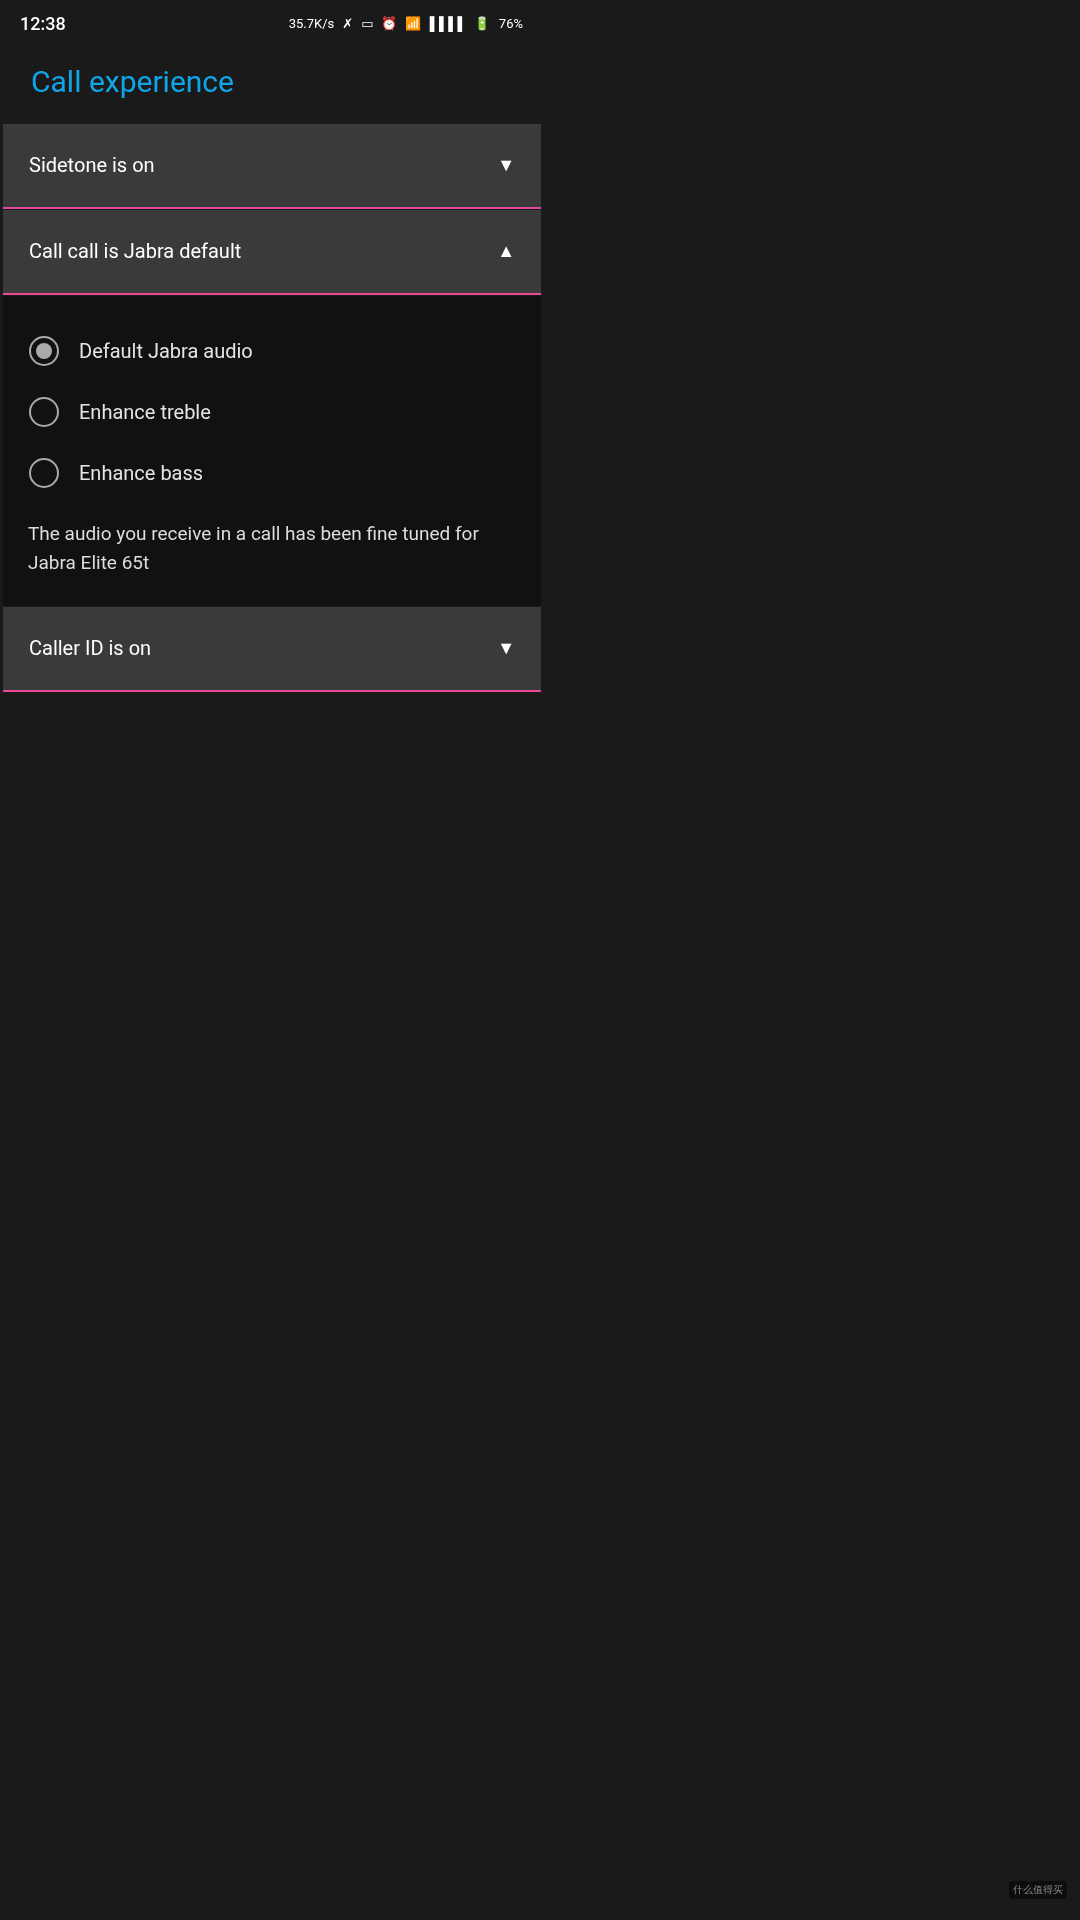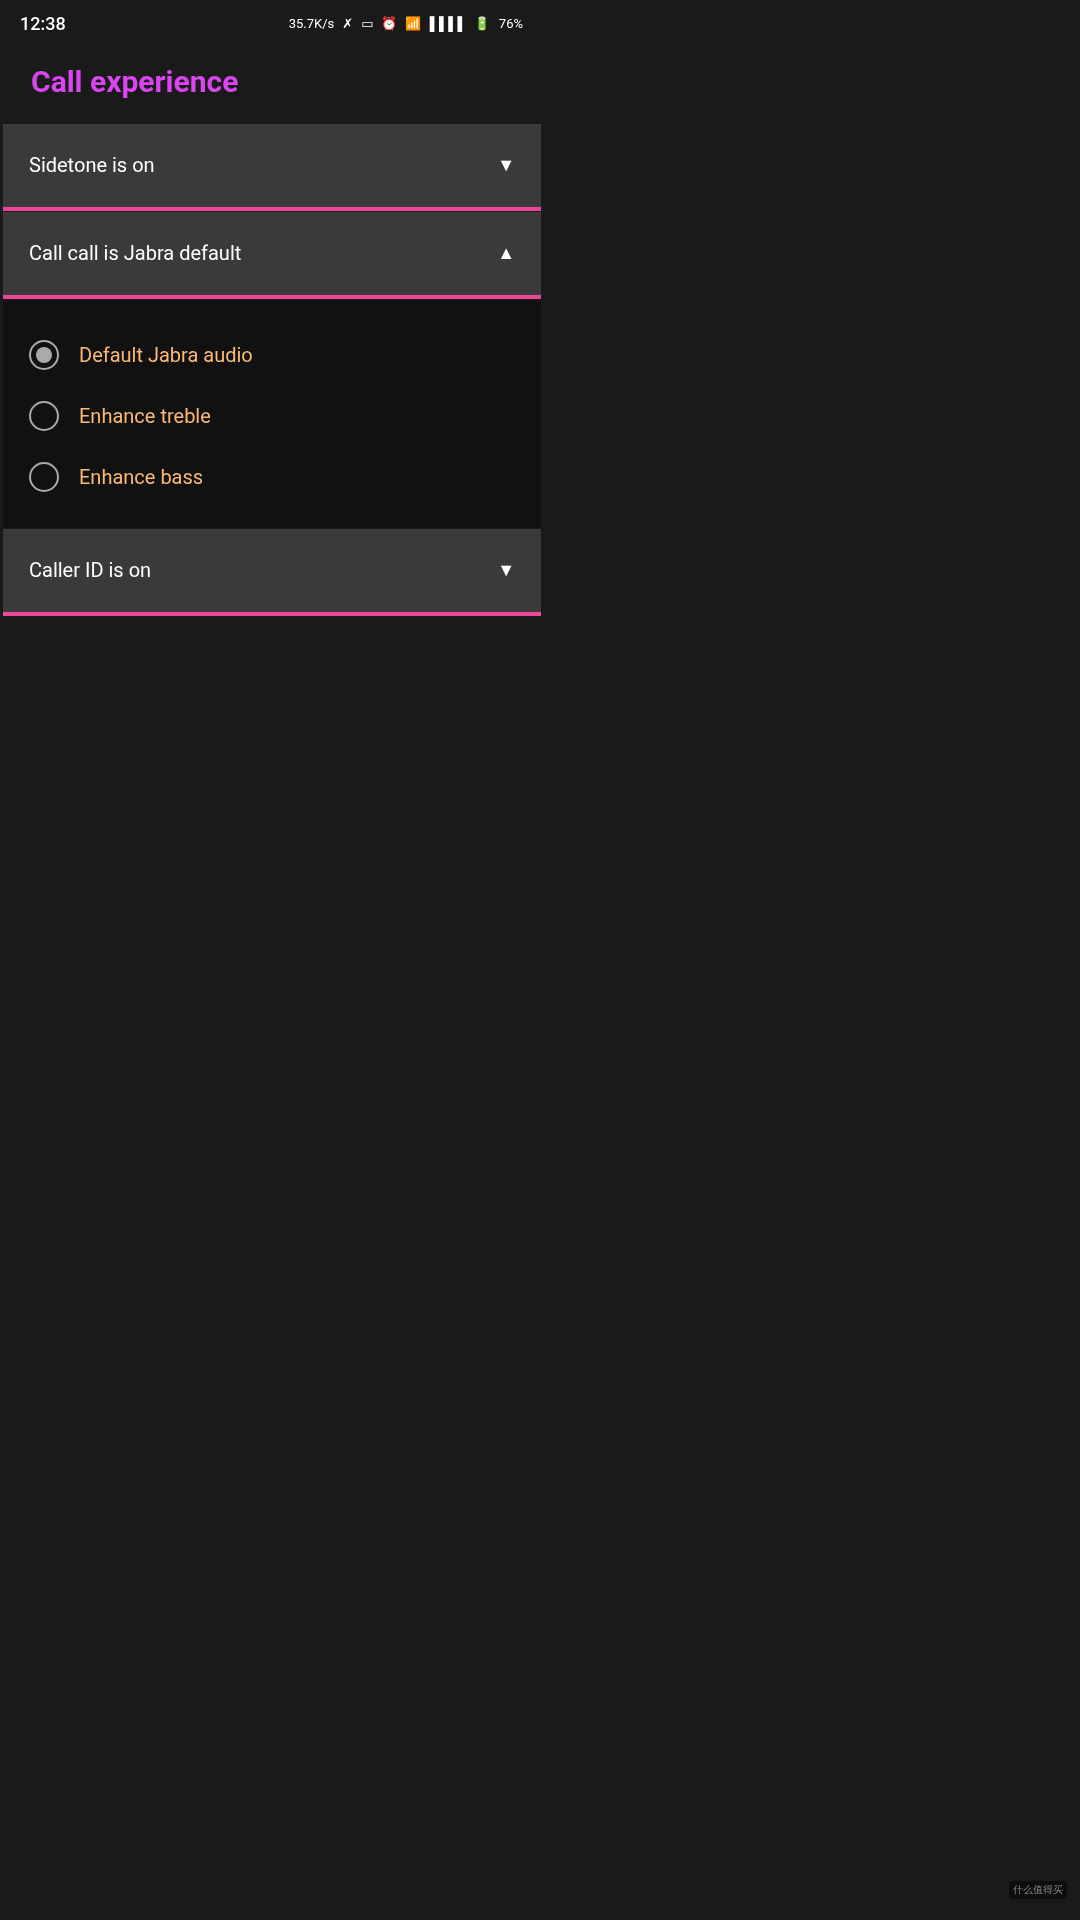--- a/index.html
+++ b/index.html
@@ -36,29 +36,29 @@
     .status-icons {
       display: flex;
       align-items: flex-start;
       gap: 6px;
       font-size: 13px;
       color: #ffffff;
     }
 
     .page-title {
       font-size: 30px;
-      font-weight: bold;
-      color: #d946ef;
+      font-weight: normal;
+      color: #0ea5e9;
       padding: 20px 20px 24px 28px;
       background-color: #1a1a1a;
     }
 
     .accordion-item {
       background-color: #3a3a3a;
-      border-bottom: 4px solid #ec4899;
+      border-bottom: 2px solid #ec4899;
     }
 
     .accordion-header {
       display: flex;
       justify-content: space-between;
       align-items: center;
       padding: 28px 24px;
       cursor: pointer;
     }
 
@@ -103,21 +103,21 @@
     .radio-circle.selected::after {
       content: '';
       width: 16px;
       height: 16px;
       border-radius: 50%;
       background-color: #aaaaaa;
     }
 
     .radio-label {
       font-size: 20px;
-      color: #fdba74;
+      color: #e5e5e5;
       text-align: center;
     }
 
     .description-text {
       font-size: 19px;
       color: #dddddd;
       line-height: 1.5;
       padding: 16px 4px 8px 4px;
     }
 
@@ -175,20 +175,21 @@
   <div class="radio-option">
     <div class="radio-circle"></div>
     <span class="radio-label">Enhance treble</span>
   </div>
 
   <div class="radio-option">
     <div class="radio-circle"></div>
     <span class="radio-label">Enhance bass</span>
   </div>
 
+  <p class="description-text">The audio you receive in a call has been fine tuned for Jabra Elite 65t</p>
 
 </div>
 
 <div class="accordion-item">
   <div class="accordion-header">
     <span class="accordion-header-text">Caller ID is on</span>
     <span class="accordion-arrow">▼</span>
   </div>
 </div>
 

